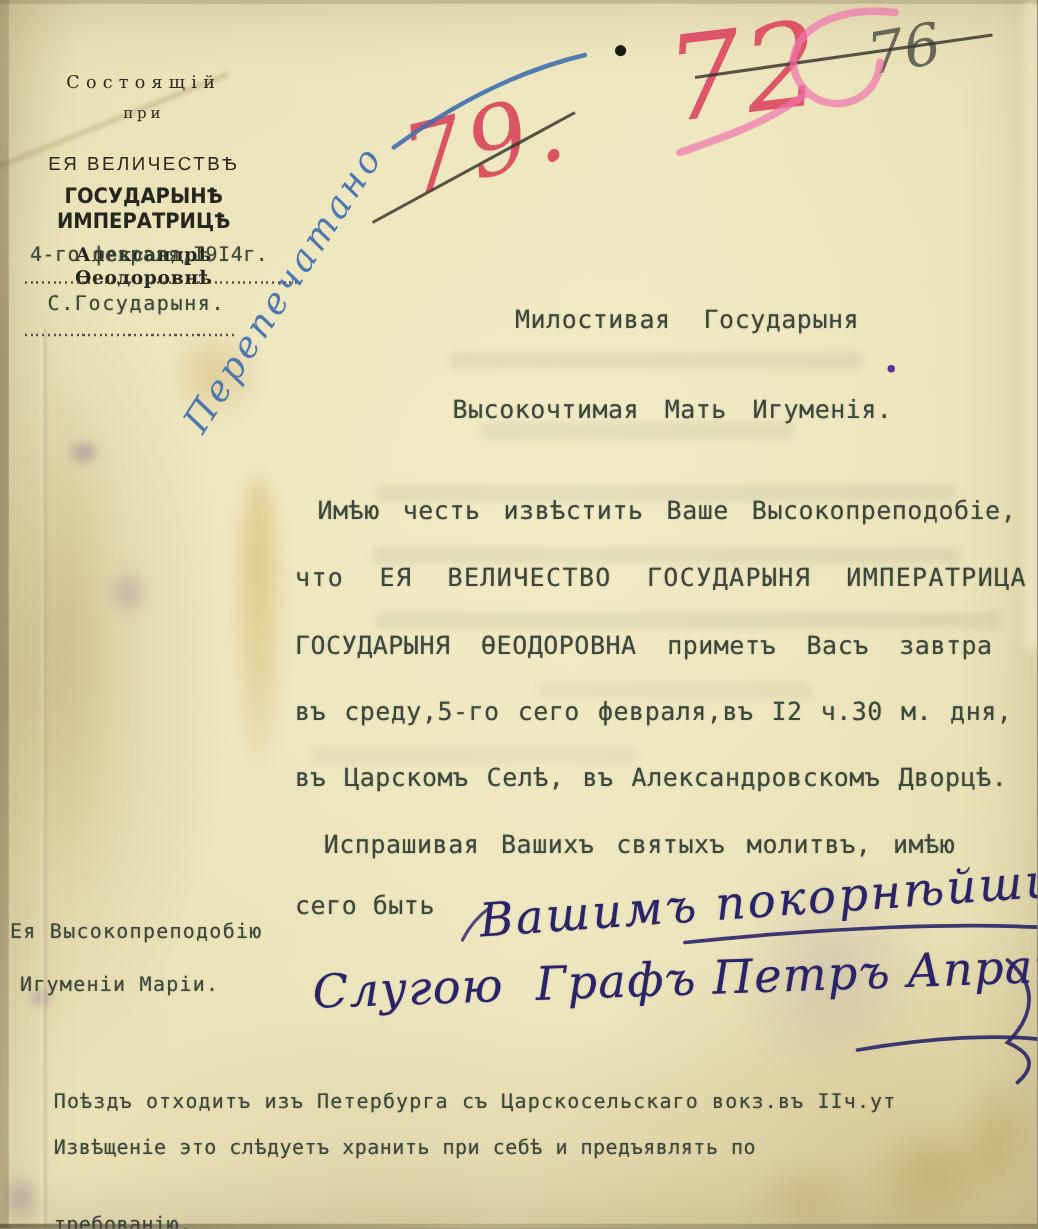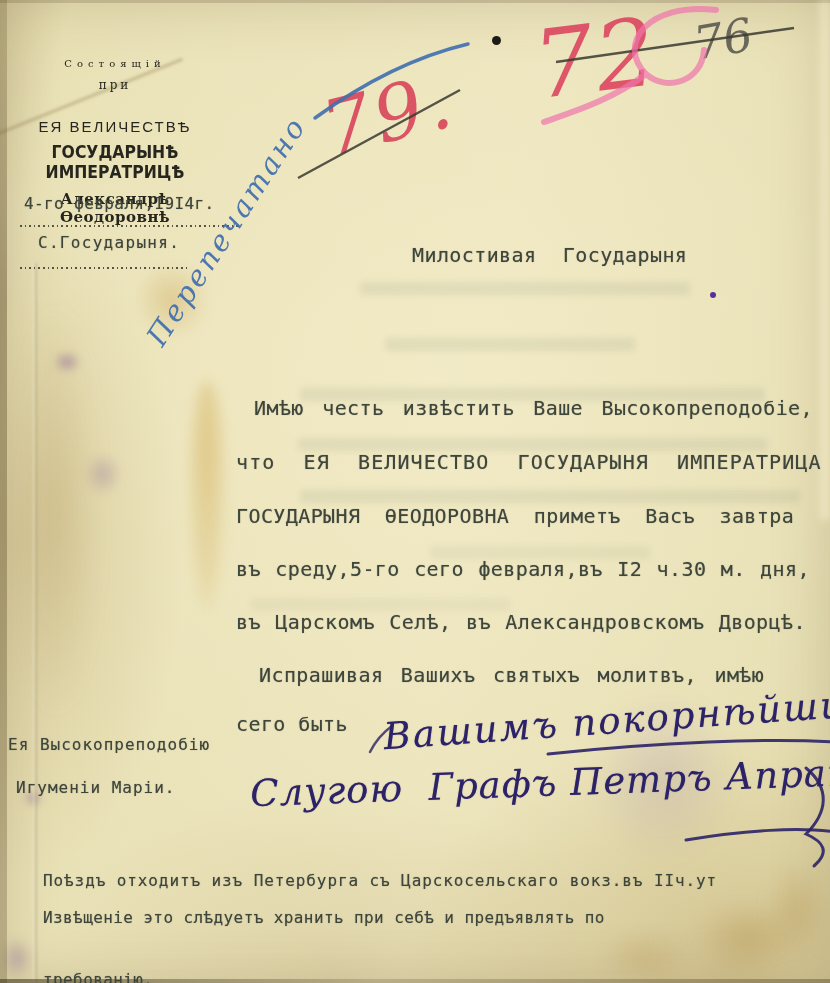--- a/index.html
+++ b/index.html
@@ -20,21 +20,21 @@
     position:absolute; white-space:pre; font-family:"DejaVu Sans Mono", monospace;
     font-size:20px; color:#3e463c; text-shadow:0 0 1px rgba(60,70,58,.55);
     letter-spacing:.4px;
   }
   .typed.small{font-size:16px;}
   .ws2{word-spacing:2px}.ws5{word-spacing:5px}.ws6{word-spacing:6px}
   .ws8{word-spacing:8px}.ws12{word-spacing:12px}.ws14{word-spacing:14px}
   .ws15{word-spacing:15px; letter-spacing:1.1px}
   
   .letterhead{position:absolute; left:10px; top:58px; width:210px; text-align:center; color:#26261f;}
-  .lh1{font-family:"DejaVu Serif", serif; font-size:10px; letter-spacing:5px;}
+  .lh1{font-family:"DejaVu Serif", serif; font-size:14px; letter-spacing:5px;}
   .lh2{font-family:"DejaVu Serif", serif; font-size:12px; letter-spacing:3px; margin-top:9px;}
   .lh3{font-family:Liberation Sans, sans-serif; font-size:15px; letter-spacing:2px; margin-top:26px;}
   .lh4{font-family:"DejaVu Sans", sans-serif; font-weight:bold; font-size:17px; margin-top:7px; transform:scaleX(.92);}
   .lh5{font-family:"DejaVu Serif", serif; font-weight:bold; font-size:15px; margin-top:8px; letter-spacing:.5px;}
   .dotted{position:absolute; height:2px;
     background-image:repeating-linear-gradient(90deg,#3a3a30 0 1.6px, transparent 1.6px 4.6px); opacity:.85;}
   
   .script{font-family:"DejaVu Serif", serif; font-style:italic; position:absolute; white-space:pre;}
   .blue-note{left:168px; top:318px; transform:rotate(-57deg); transform-origin:left bottom;
     font-size:29px; color:#3f6fae; letter-spacing:3px; opacity:.92;}
@@ -127,20 +127,21 @@
   <div class="dotted" style="left:20px; top:267px; width:170px;"></div>
 
   <div class="script blue-note">Перепечатано</div>
   <div class="script red79">79.</div>
   <div class="script red72">72</div>
   <div class="script pencil76">76</div>
   <div class="dot" style="left:492px; top:36px; width:9px; height:9px; background:#1c1c16;"></div>
   <div class="dot" style="left:710px; top:292px; width:6px; height:6px; background:#5a2f9a;"></div>
 
   <div class="typed ws14" style="left:412px; top:243px;">Милостивая Государыня</div>
+  <div class="typed ws8" style="left:362px; top:315px;">Высокочтимая Мать Игуменія.</div>
   <div class="typed ws6" style="left:254px; top:396px;">Имѣю честь извѣстить Ваше Высокопреподобіе,</div>
   <div class="typed ws15" style="left:236px; top:450px;">что ЕЯ ВЕЛИЧЕСТВО ГОСУДАРЫНЯ ИМПЕРАТРИЦА</div>
   <div class="typed ws12" style="left:236px; top:504px;">ГОСУДАРЫНЯ ѲЕОДОРОВНА приметъ Васъ завтра</div>
   <div class="typed ws2" style="left:236px; top:557px;">въ среду,5-го сего февраля,въ I2 ч.30 м. дня,</div>
   <div class="typed ws2" style="left:236px; top:610px;">въ Царскомъ Селѣ, въ Александровскомъ Дворцѣ.</div>
   <div class="typed ws5" style="left:259px; top:663px;">Испрашивая Вашихъ святыхъ молитвъ, имѣю</div>
   <div class="typed" style="left:236px; top:712px;">сего быть</div>
 
   <div class="typed small" style="left:16px; top:778px; letter-spacing:1px;">Игуменіи Маріи.</div>
   <div class="typed small" style="left:8px;  top:735px; letter-spacing:1px;">Ея Высокопреподобію</div>

